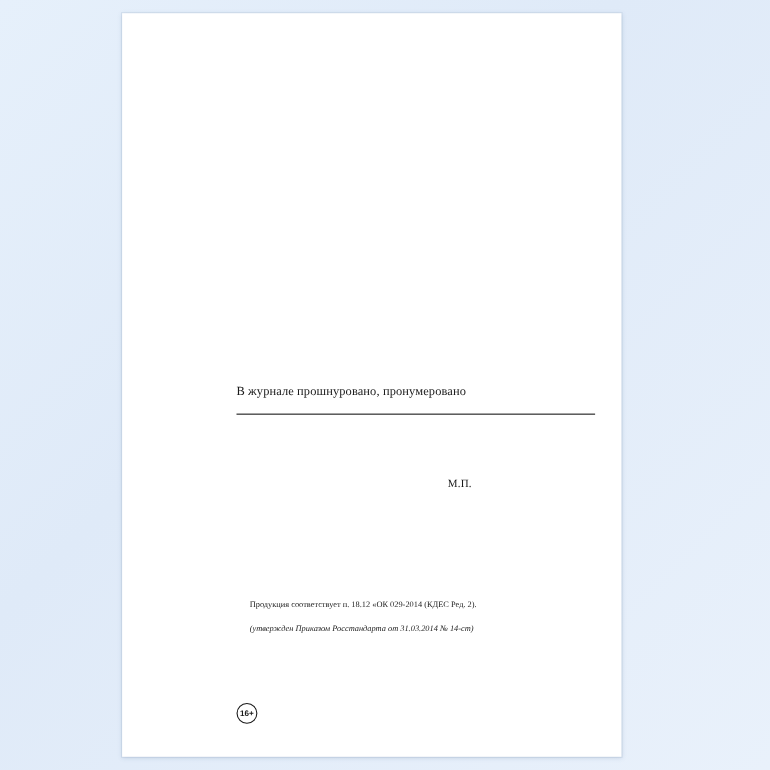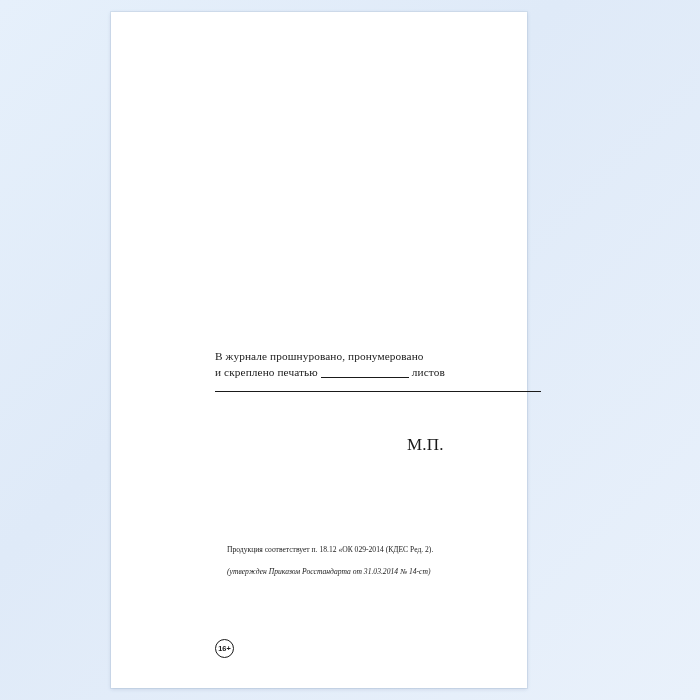--- a/index.html
+++ b/index.html
@@ -17,21 +17,21 @@
     position: relative;
     width: 700px;
     height: 700px;
     background: linear-gradient(135deg, #e6f0fb 0%, #dfeaf8 40%, #e9f1fb 100%);
   }
   
   .page {
     position: absolute;
     left: 111px;
     top: 12px;
-    width: 416px;
+    width: 454px;
     height: 676px;
     background: #ffffff;
     box-shadow: 0 1px 4px rgba(80,110,150,0.22), 0 0 0 1px rgba(200,215,232,0.55);
   }
   .page-inner {
     position: absolute;
     left: 0;
     top: 0;
     right: 0;
     bottom: 0;
@@ -65,21 +65,21 @@
     display: block;
     width: 326px;
     border-bottom: 1px solid #1a1a1a;
     height: 9px;
     margin-top: 2px;
   }
   .mp {
     position: absolute;
     left: 296px;
     top: 423px;
-    font-size: 17px;
+    font-size: 10px;
     color: #1a1a1a;
     letter-spacing: 0.2px;
   }
   
   .legal {
     position: absolute;
     left: 104px;
     top: 521px;
     width: 350px;
     color: #1a1a1a;
@@ -141,25 +141,20 @@
 </head>
 <body>
 
 <div id="stage">
 
   <div class="page">
     <div class="page-inner">
 
       <div class="decl-block">
         <div class="decl-line">В журнале прошнуровано, пронумеровано</div>
-        <div class="decl-line">
-          <span>и скреплено печатью</span>
-          <span class="underline-fill u-len1"></span>
-          <span>листов</span>
-        </div>
         <span class="full-rule"></span>
       </div>
 
       <div class="mp">М.П.</div>
 
       <div class="legal">
         <p>Продукция соответствует п. 18.12 «ОК 029-2014 (КДЕС Ред. 2).</p>
         <p class="ital">(утвержден Приказом Росстандарта от 31.03.2014 № 14-ст)</p>
         <div class="gap"></div>
         <div class="gap"></div>

